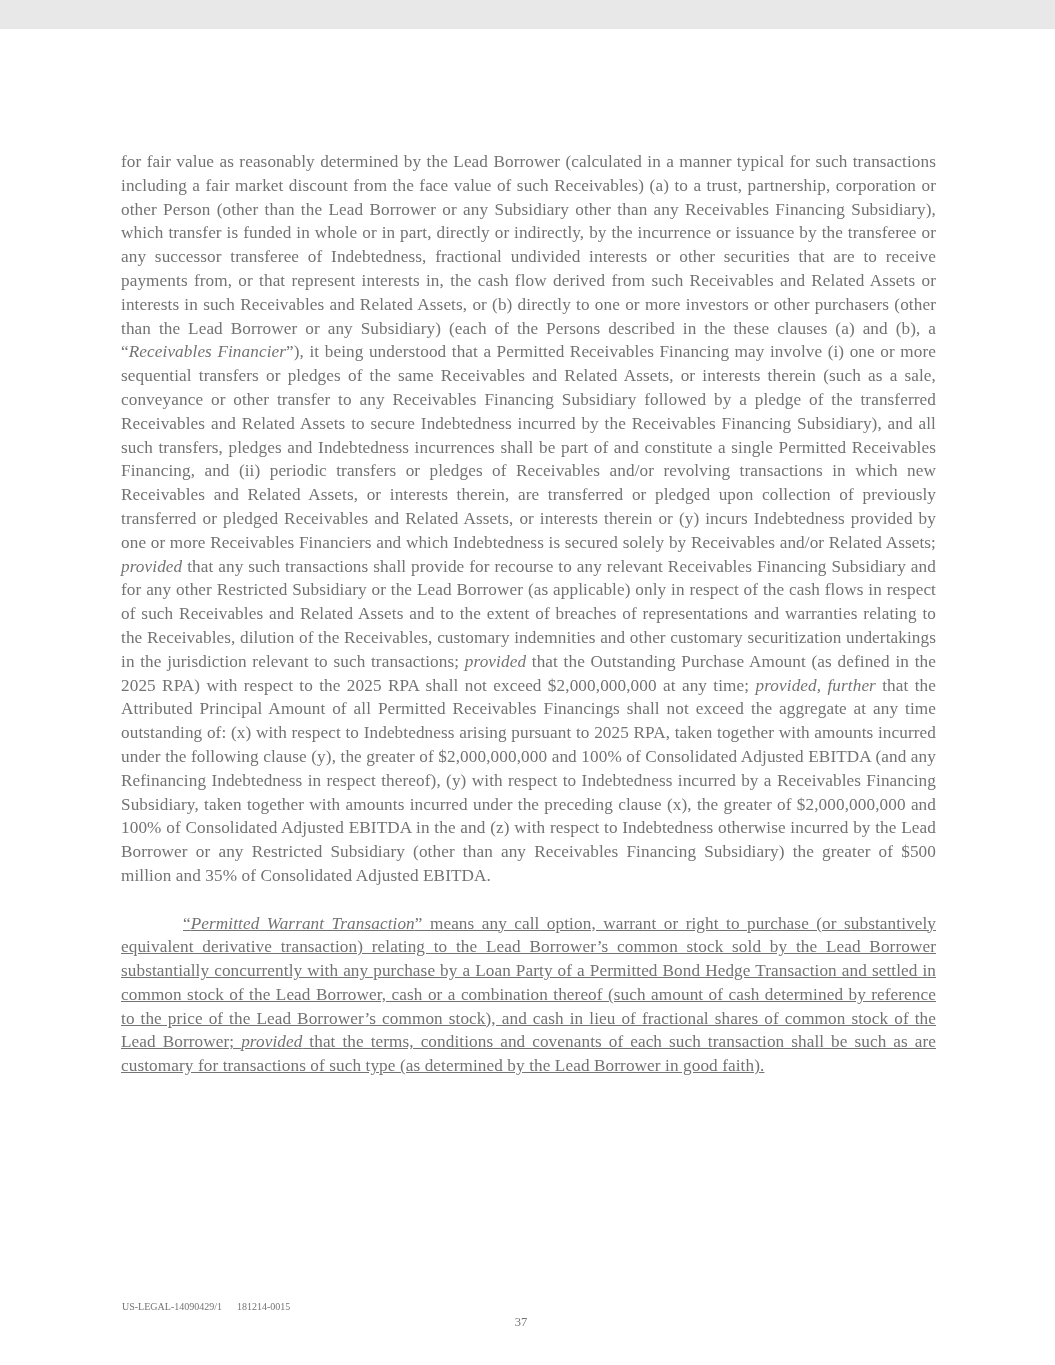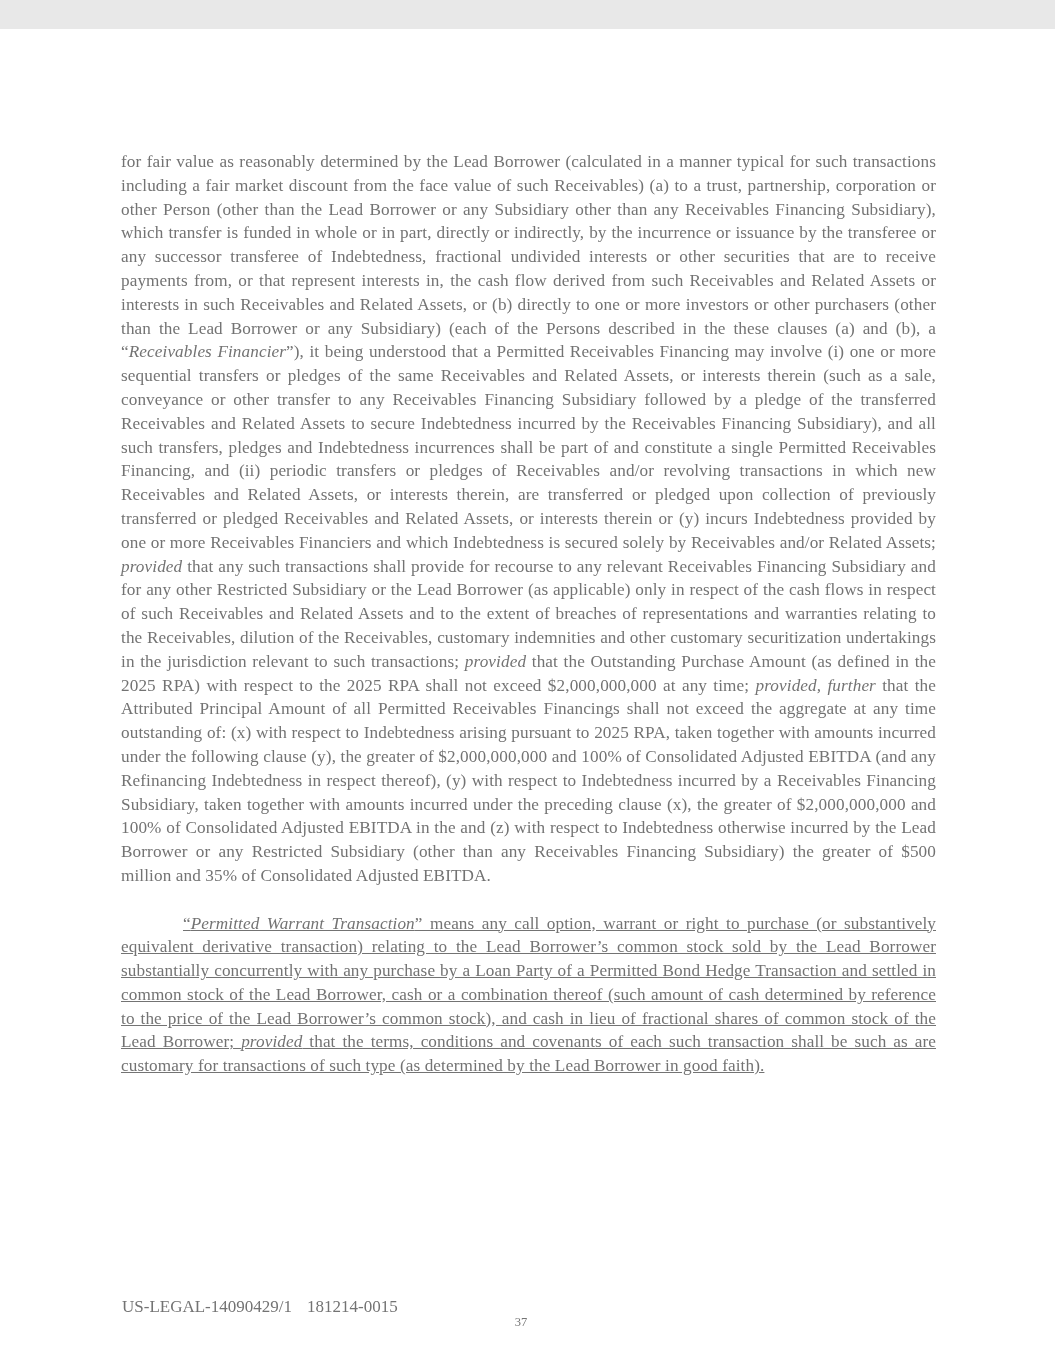--- a/index.html
+++ b/index.html
@@ -37,21 +37,21 @@
     text-indent: 62px;
     text-decoration: underline;
   }
   .para i {
     font-style: italic;
   }
   .footer-left {
     position: absolute;
     left: 122px;
     top: 1271px;
-    font-size: 17px;
+    font-size: 10px;
     line-height: 14px;
     white-space: nowrap;
     font-family: Liberation Serif, serif;
   }
   .footer-gap {
     display: inline-block;
     width: 15px;
   }
   .footer-page {
     position: absolute;

